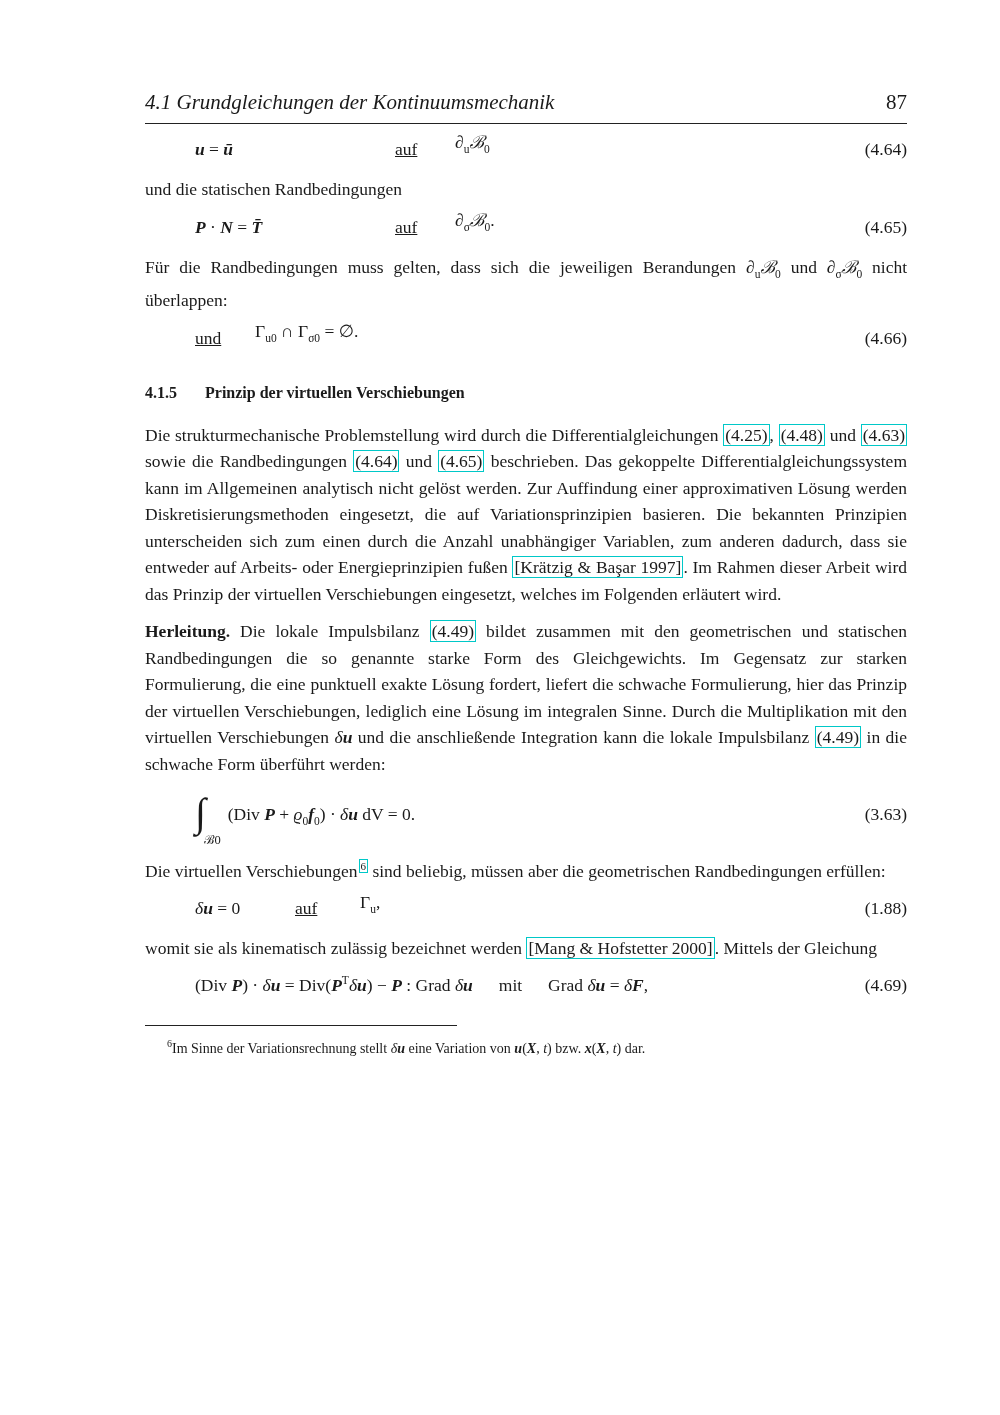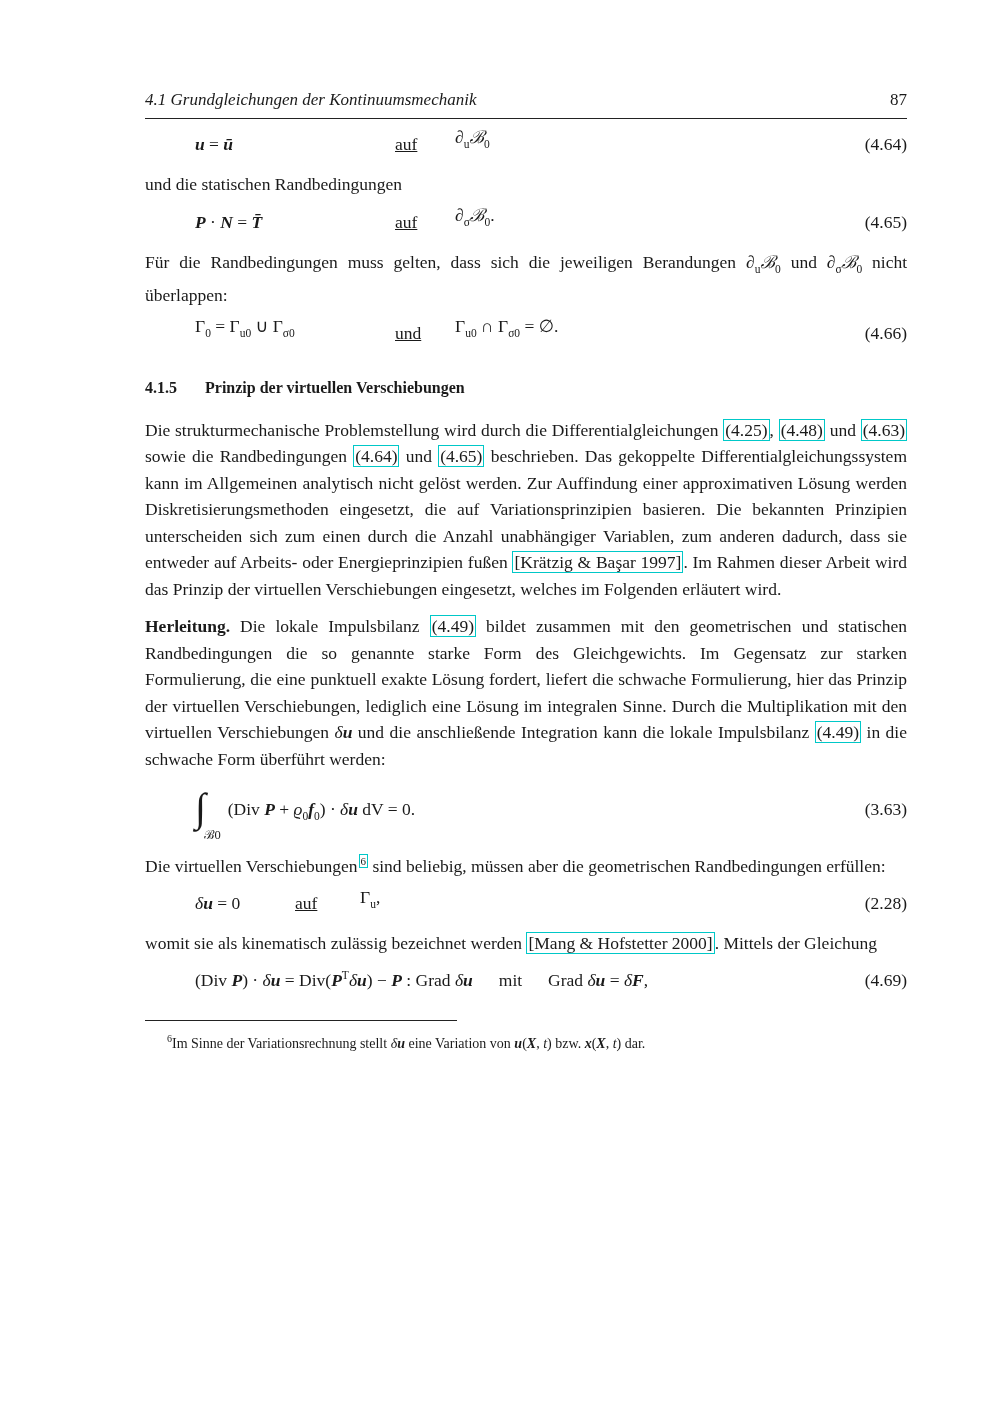--- a/index.html
+++ b/index.html
@@ -8,21 +8,21 @@
     background:#ffffff;
     color:#1a1a1a;
     font-family:"Liberation Serif", serif;
     overflow:hidden;
   }
   .page { padding:90px 93px 0 145px; }
 
   
   .running-header{
     display:flex; justify-content:space-between; align-items:baseline;
-    font-size:17px; padding-bottom:8px; border-bottom:1.6px solid #222;
+    font-size:21px; padding-bottom:8px; border-bottom:1.6px solid #222;
   }
   .rh-title{ font-style:italic; }
 
   
   .body-par{
     font-size:17.5px; line-height:26.5px; text-align:justify;
   }
   .p1{ margin-top:36px; }
   .mt{ margin-top:11px; }
   .bold{ font-weight:bold; }
@@ -98,21 +98,20 @@
   <div class="eqrow e465">
     <span class="col1 math"><span class="m-bi">P</span><span class="m-rm"> · </span><span class="m-bi">N</span><span class="m-rm"> = </span><span class="m-bi">T̄</span></span>
     <span class="col2">auf</span>
     <span class="math"><span class="m-it">∂</span><sub>σ</sub><span class="m-cal">ℬ</span><sub>0</sub><span class="m-rm">.</span></span>
     <span class="eqnum">(4.65)</span>
   </div>
 
   <p class="body-par mt"><span>Für die Randbedingungen muss gelten, dass sich die jeweiligen Berandungen </span><span class="math"><span class="m-it">∂</span><sub>u</sub><span class="m-cal">ℬ</span><sub>0</sub></span><span> und </span><span class="math"><span class="m-it">∂</span><sub>σ</sub><span class="m-cal">ℬ</span><sub>0</sub></span><span> nicht überlappen:</span></p>
 
   <div class="eqrow e466">
-    <span class="col1 math"><span class="m-rm">Γ</span><sub>0</sub><span class="m-rm"> = Γ</span><sub>u0</sub><span class="m-rm"> ∪ Γ</span><sub>σ0</sub></span>
     <span class="col2">und</span>
     <span class="math"><span class="m-rm">Γ</span><sub>u0</sub><span class="m-rm"> ∩ Γ</span><sub>σ0</sub><span class="m-rm"> = ∅.</span></span>
     <span class="eqnum">(4.66)</span>
   </div>
 
   <h2 class="sec">
     <span>4.1.5</span><span class="sec-title">Prinzip der virtuellen Verschiebungen</span>
   </h2>
 
   <p class="body-par"><span>Die strukturmechanische Problemstellung wird durch die Differentialgleichungen </span><span class="link">(4.25)</span><span>, </span><span class="link">(4.48)</span><span> und </span><span class="link">(4.63)</span><span> sowie die Randbedingungen </span><span class="link">(4.64)</span><span> und </span><span class="link">(4.65)</span><span> beschrieben. Das gekoppelte Differentialgleichungssystem kann im Allgemeinen analytisch nicht gelöst werden. Zur Auffindung einer approximativen Lösung werden Diskretisierungsmethoden eingesetzt, die auf Variationsprinzipien basieren. Die bekannten Prinzipien unterscheiden sich zum einen durch die Anzahl unabhängiger Variablen, zum anderen dadurch, dass sie entweder auf Arbeits- oder Energieprinzipien fußen </span><span class="link">[Krätzig &amp; Başar 1997]</span><span>. Im Rahmen dieser Arbeit wird das Prinzip der virtuellen Verschiebungen eingesetzt, welches im Folgenden erläutert wird.</span></p>
@@ -123,21 +122,21 @@
     <span class="math"><span class="m-big">∫</span><span class="m-bsub">ℬ0</span><span class="m-rm">(Div </span><span class="m-bi">P</span><span class="m-rm"> + </span><span class="m-it">ϱ</span><sub>0</sub><span class="m-bi">f</span><sub>0</sub><span class="m-rm">) · </span><span class="m-it">δ</span><span class="m-bi">u</span><span class="m-rm"> dV = 0.</span></span>
     <span class="eqnum">(3.63)</span>
   </div>
 
   <p class="body-par"><span>Die virtuellen Verschiebungen</span><sup class="fnref">6</sup><span> sind beliebig, müssen aber die geometrischen Randbedingungen erfüllen:</span></p>
 
   <div class="eqrow e468">
     <span class="col1 math"><span class="m-it">δ</span><span class="m-bi">u</span><span class="m-rm"> = 0</span></span>
     <span class="col2">auf</span>
     <span class="math"><span class="m-rm">Γ</span><sub>u</sub><span class="m-rm">,</span></span>
-    <span class="eqnum">(2.28)</span>
+    <span class="eqnum">(1.88)</span>
   </div>
 
   <p class="body-par"><span>womit sie als kinematisch zulässig bezeichnet werden </span><span class="link">[Mang &amp; Hofstetter 2000]</span><span>. Mittels der Gleichung</span></p>
 
   <div class="eqrow e469">
     <span class="math"><span class="m-rm">(Div </span><span class="m-bi">P</span><span class="m-rm">) · </span><span class="m-it">δ</span><span class="m-bi">u</span><span class="m-rm"> = Div(</span><span class="m-bi">P</span><sup>T</sup><span class="m-it">δ</span><span class="m-bi">u</span><span class="m-rm">) − </span><span class="m-bi">P</span><span class="m-rm"> : Grad </span><span class="m-it">δ</span><span class="m-bi">u</span></span>
     <span class="gap">mit</span>
     <span class="math"><span class="m-rm">Grad </span><span class="m-it">δ</span><span class="m-bi">u</span><span class="m-rm"> = </span><span class="m-it">δ</span><span class="m-bi">F</span><span class="m-rm">,</span></span>
     <span class="eqnum">(4.69)</span>
   </div>

